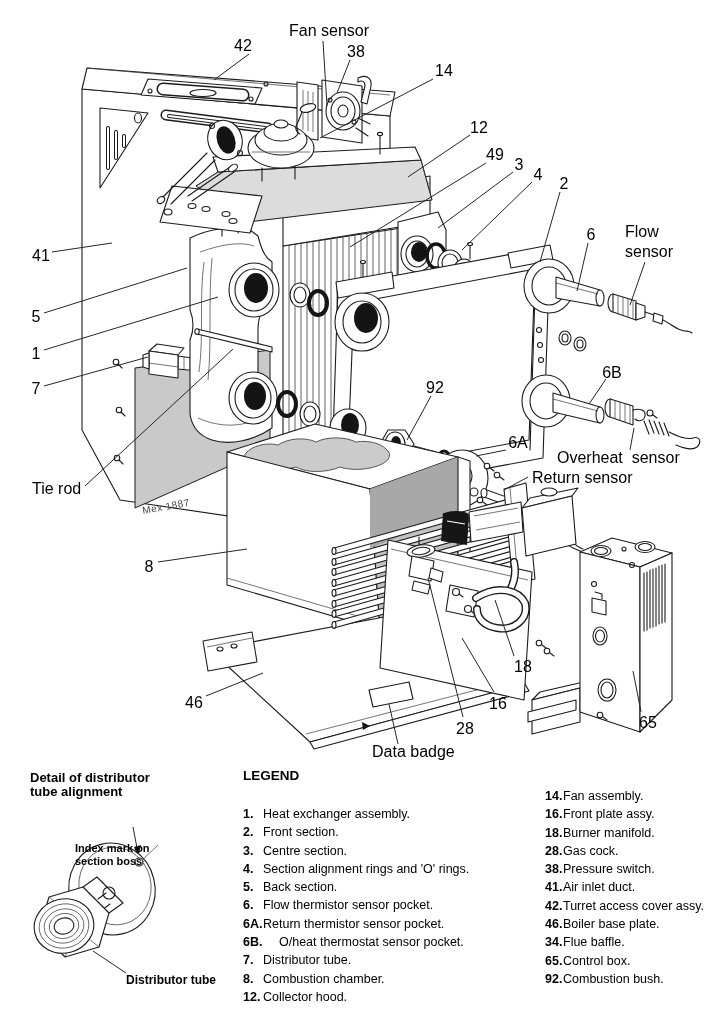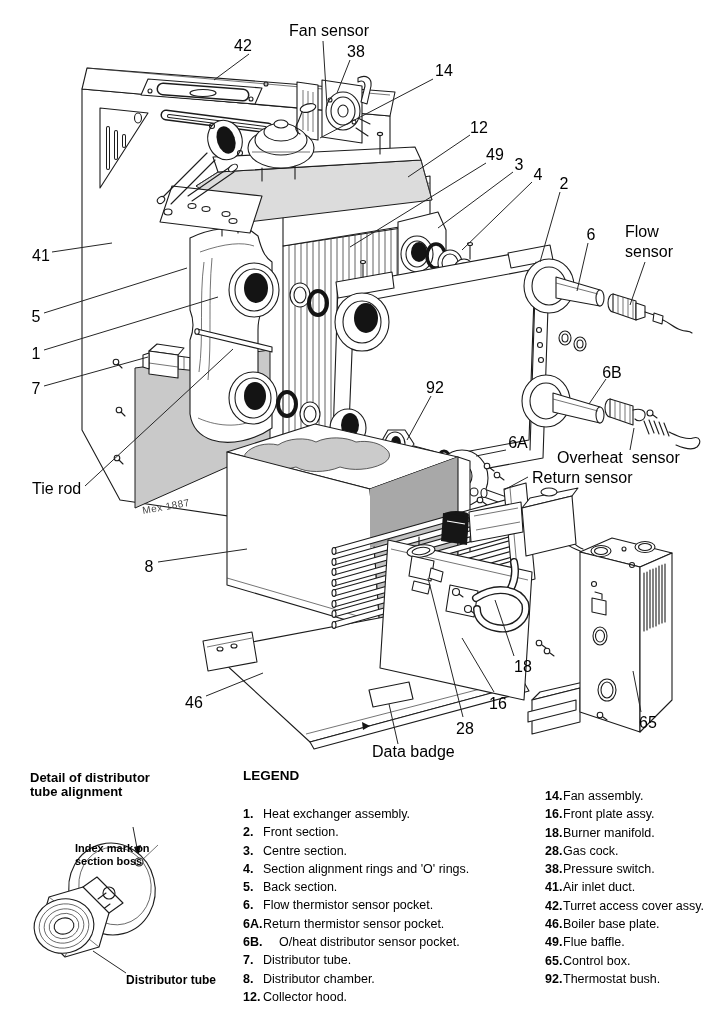--- a/index.html
+++ b/index.html
@@ -558,37 +558,37 @@
 
   <div class="legend-title">LEGEND</div>
   <div class="lcol">
     <div class="lrow"><span class="lnum">1.</span><span class="ltxt">Heat exchanger assembly.</span></div>
     <div class="lrow"><span class="lnum">2.</span><span class="ltxt">Front section.</span></div>
     <div class="lrow"><span class="lnum">3.</span><span class="ltxt">Centre section.</span></div>
     <div class="lrow"><span class="lnum">4.</span><span class="ltxt">Section alignment rings and 'O' rings.</span></div>
     <div class="lrow"><span class="lnum">5.</span><span class="ltxt">Back section.</span></div>
     <div class="lrow"><span class="lnum">6.</span><span class="ltxt">Flow thermistor sensor pocket.</span></div>
     <div class="lrow"><span class="lnum">6A.</span><span class="ltxt">Return thermistor sensor pocket.</span></div>
-    <div class="lrow"><span class="lnum">6B.</span><span class="ltxt">O/heat distributor sensor pocket.</span></div>
+    <div class="lrow"><span class="lnum">6B.</span><span class="ltxt">O/heat thermostat sensor pocket.</span></div>
     <div class="lrow"><span class="lnum">7.</span><span class="ltxt">Distributor tube.</span></div>
-    <div class="lrow"><span class="lnum">8.</span><span class="ltxt">Distributor chamber.</span></div>
+    <div class="lrow"><span class="lnum">8.</span><span class="ltxt">Combustion chamber.</span></div>
     <div class="lrow"><span class="lnum">12.</span><span class="ltxt">Collector hood.</span></div>
   </div>
   <div class="rcol">
     <div class="lrow"><span class="lnum">14.</span><span class="ltxt">Fan assembly.</span></div>
     <div class="lrow"><span class="lnum">16.</span><span class="ltxt">Front plate assy.</span></div>
     <div class="lrow"><span class="lnum">18.</span><span class="ltxt">Burner manifold.</span></div>
     <div class="lrow"><span class="lnum">28.</span><span class="ltxt">Gas cock.</span></div>
     <div class="lrow"><span class="lnum">38.</span><span class="ltxt">Pressure switch.</span></div>
     <div class="lrow"><span class="lnum">41.</span><span class="ltxt">Air inlet duct.</span></div>
     <div class="lrow"><span class="lnum">42.</span><span class="ltxt">Turret access cover assy.</span></div>
     <div class="lrow"><span class="lnum">46.</span><span class="ltxt">Boiler base plate.</span></div>
-    <div class="lrow"><span class="lnum">49.</span><span class="ltxt">Flue baffle.</span></div>
+    <div class="lrow"><span class="lnum">34.</span><span class="ltxt">Flue baffle.</span></div>
     <div class="lrow"><span class="lnum">65.</span><span class="ltxt">Control box.</span></div>
-    <div class="lrow"><span class="lnum">92.</span><span class="ltxt">Thermostat bush.</span></div>
+    <div class="lrow"><span class="lnum">92.</span><span class="ltxt">Combustion bush.</span></div>
   </div>
 
   <div class="det-title">
     <div>Detail of distributor</div>
     <div>tube alignment</div>
   </div>
   <div class="det-index">
     <div>Index mark on</div>
     <div>section boss</div>
   </div>

